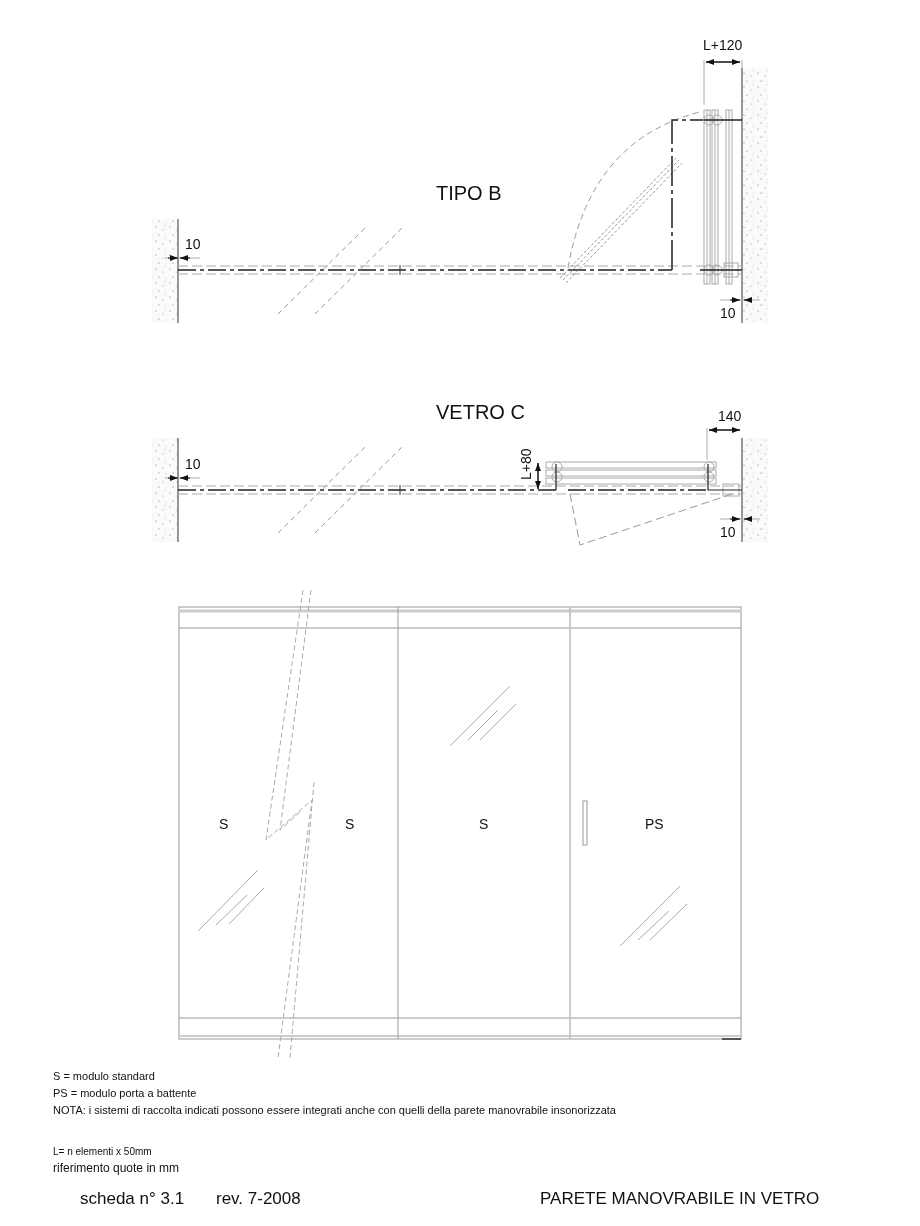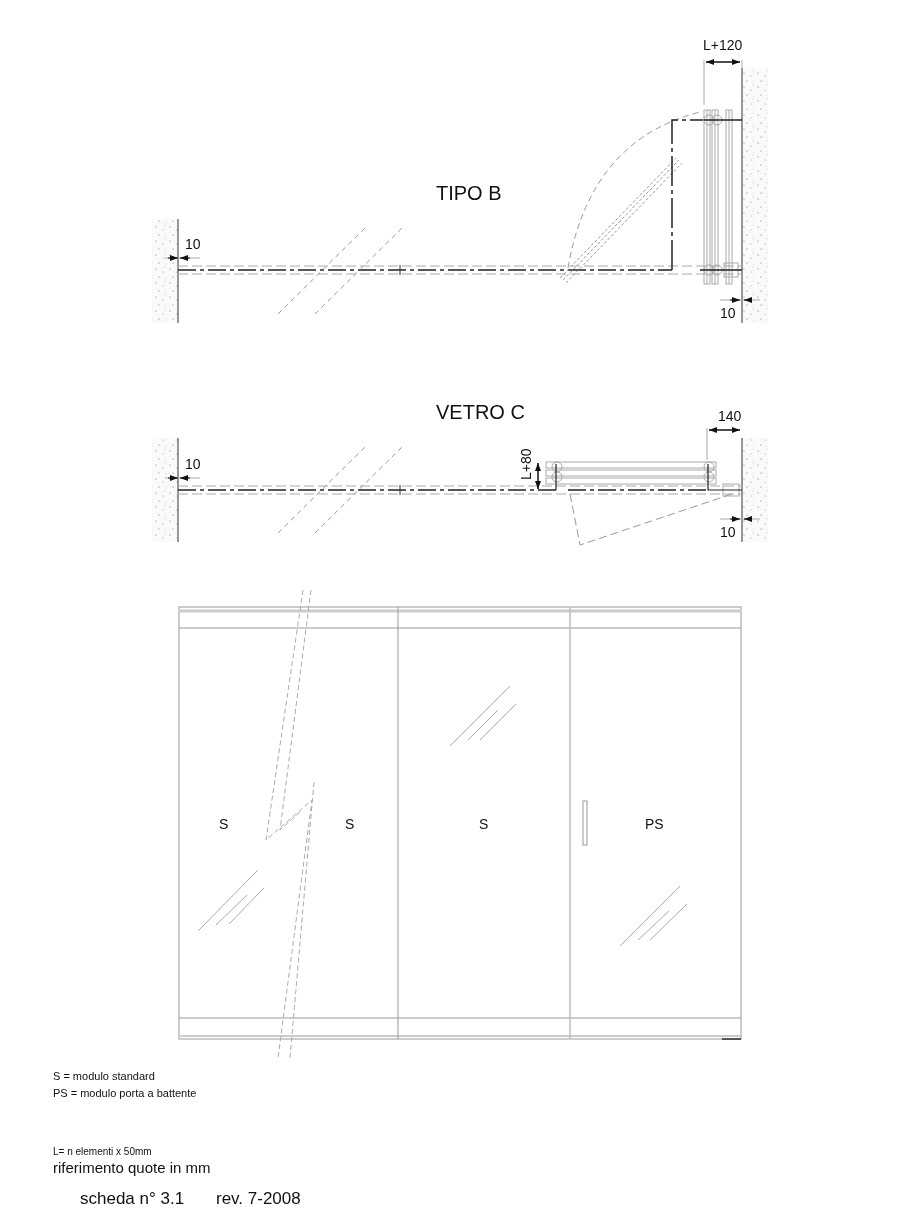--- a/index.html
+++ b/index.html
@@ -166,18 +166,20 @@
   <div class="lbl dim rot" style="left:518px;top:480px">L+80</div>
   <div class="lbl dim" style="left:720px;top:524px">10</div>
 
   <div class="lbl mod" style="left:219px;top:816px">S</div>
   <div class="lbl mod" style="left:345px;top:816px">S</div>
   <div class="lbl mod" style="left:479px;top:816px">S</div>
   <div class="lbl mod" style="left:645px;top:816px">PS</div>
 
   <div class="lbl note" style="left:53px;top:1068px">S = modulo standard</div>
   <div class="lbl note" style="left:53px;top:1085px">PS = modulo porta a battente</div>
+  <div class="lbl note" style="left:53px;top:1102px">NOTA: i sistemi di raccolta indicati possono essere integrati anche con quelli della parete manovrabile insonorizzata</div>
   <div class="lbl note" style="left:53px;top:1144px;font-size:10px">L= n elementi x 50mm</div>
-  <div class="lbl note" style="left:53px;top:1160px;font-size:15px">riferimento quote in mm</div>
+  <div class="lbl note" style="left:53px;top:1160px;font-size:12px">riferimento quote in mm</div>
 
   <div class="lbl footer" style="left:80px;top:1189px">scheda n° 3.1</div>
   <div class="lbl footer" style="left:216px;top:1189px">rev. 7-2008</div>
+  <div class="lbl footer" style="left:540px;top:1189px">PARETE MANOVRABILE IN VETRO</div>
 </div>
 
 </body></html>

